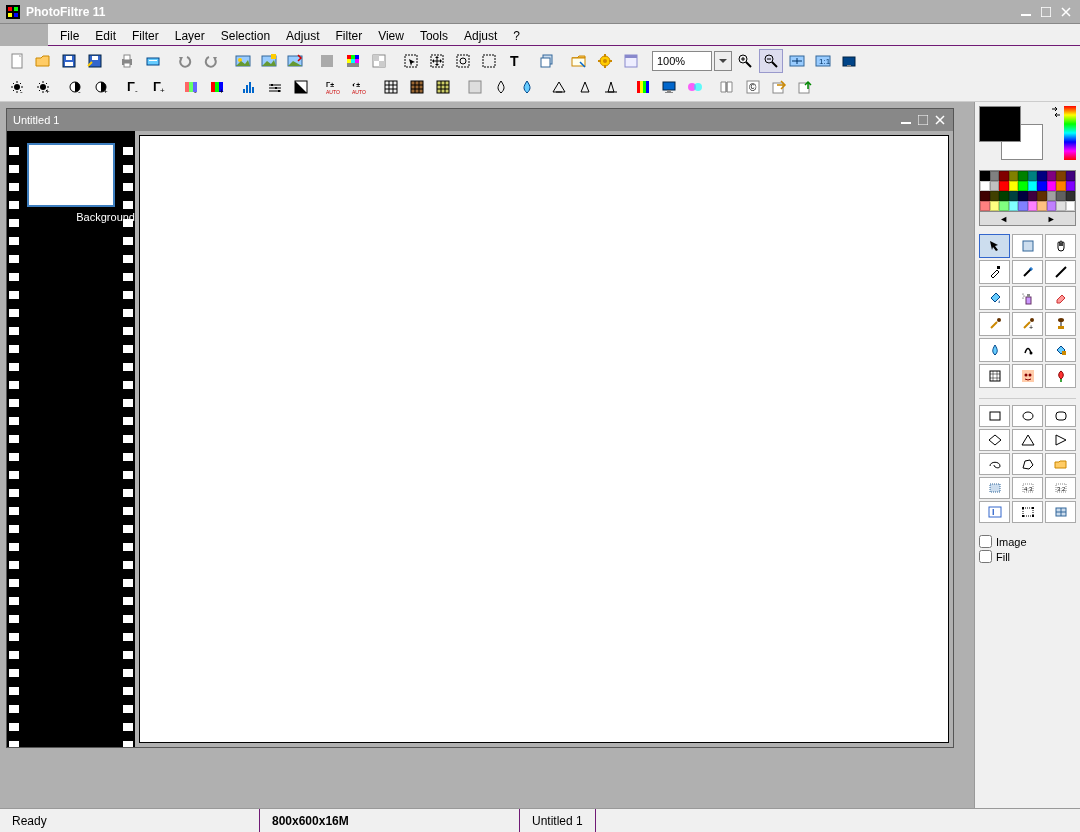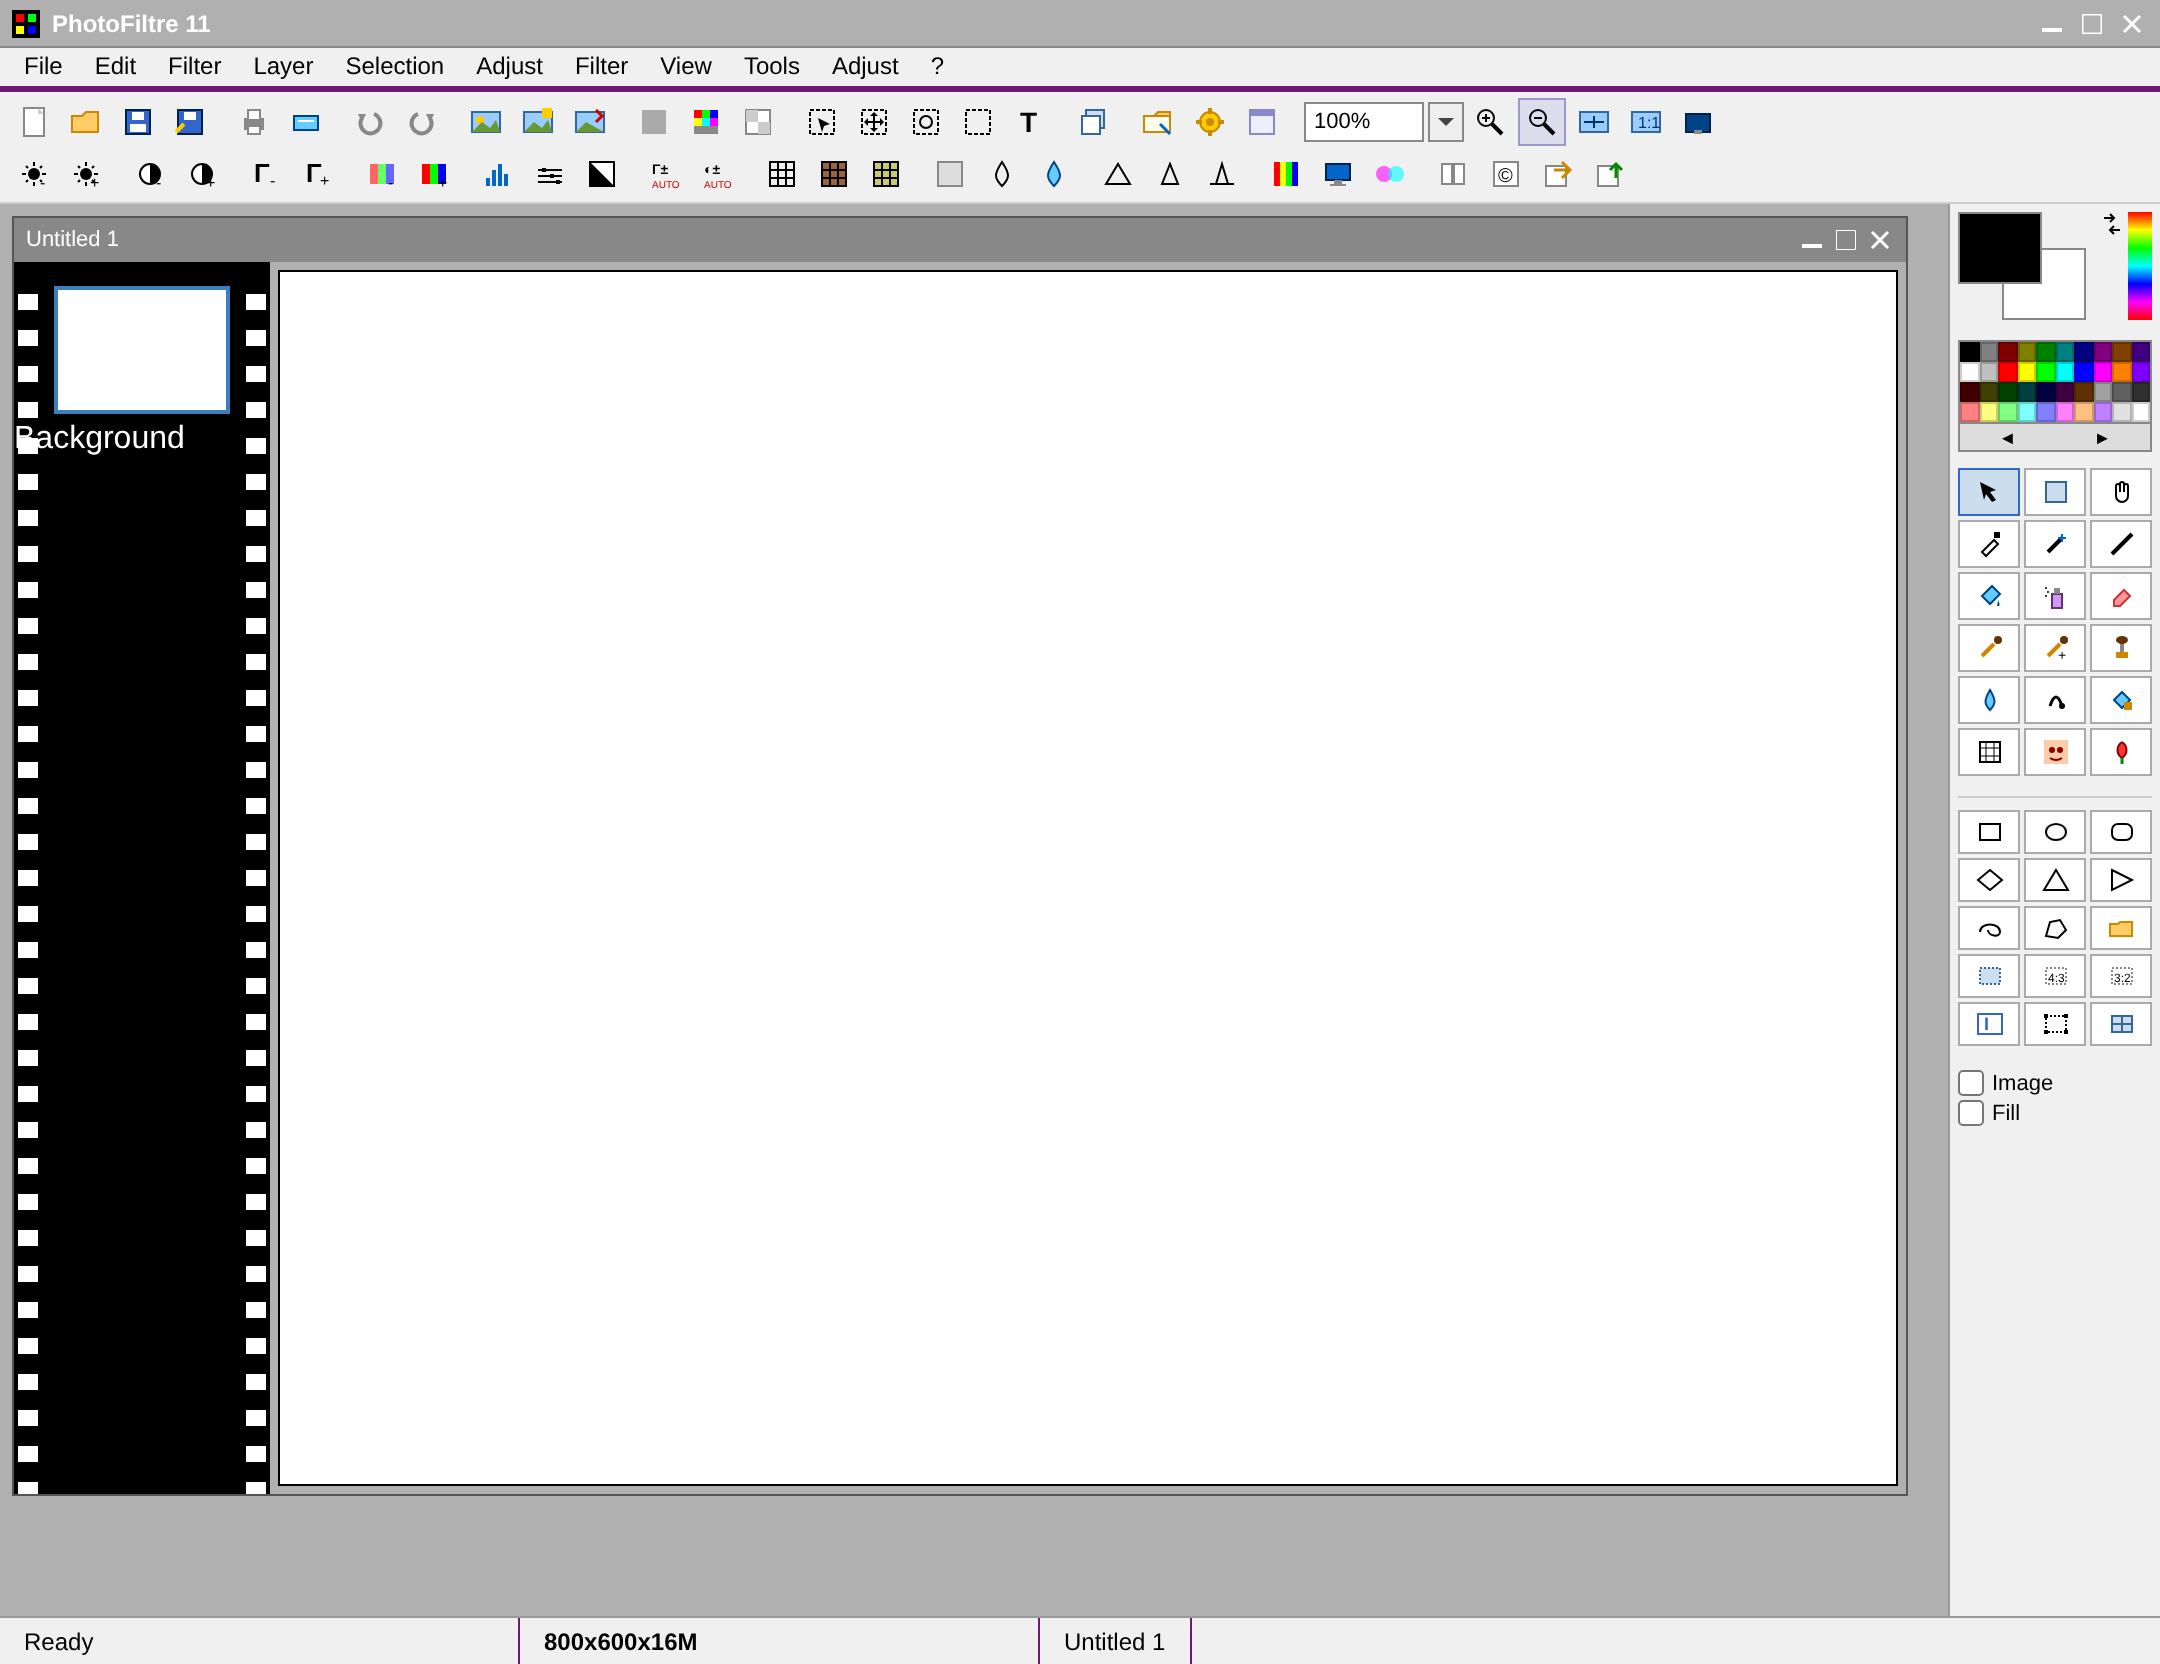--- a/index.html
+++ b/index.html
@@ -3,42 +3,42 @@
 <meta charset="utf-8">
 <style>
 * { box-sizing: border-box; margin: 0; padding: 0; font-family: "Segoe UI", Tahoma, sans-serif; }
 body { background: #b0b0b0; width: 1080px; height: 832px; overflow: hidden; font-size: 12px; }
 
 .titlebar { height: 24px; background: #b0b0b0; display: flex; align-items: center; padding: 0 6px; color: #fff; border-bottom:1px solid #888;}
 .titlebar .logo { width: 14px; height: 14px; margin-right: 6px; }
 .titlebar .title { flex: 1; font-weight: bold; font-size: 12px; }
 .titlebar .wbtn { width: 16px; height: 16px; margin-left: 4px; color:#fff; display:flex; align-items:center; justify-content:center; cursor:pointer;}
 
-.menubar { height: 22px; background: #f0f0f0; display: flex; align-items: flex-start; padding: 0 4px; border-bottom:3px solid #701a75;}
+.menubar { height: 22px; background: #f0f0f0; display: flex; align-items: flex-end; padding: 0 4px; border-bottom:1px solid #701a75;margin-left:48px;}
 .menubar .mitem { padding: 2px 8px; color:#000; cursor:pointer; font-size:12px;}
 
 .toolbar { background: #f0f0f0; padding: 2px 4px; display:flex; flex-wrap:wrap; align-items:center; border-bottom:1px solid #ccc;}
 .tbtn { width: 24px; height: 24px; margin:1px; display:flex; align-items:center; justify-content:center; cursor:pointer; border:1px solid transparent;}
 .tsep{ width:6px; }
 .zoom-box{ width:60px; height:20px; background:#fff; border:1px solid #888; display:flex; align-items:center; padding:0 4px; font-size:11px; margin:0 2px;}
 .zoom-drop{width:18px;height:20px; border:1px solid #888; background:#eee; display:flex;align-items:center;justify-content:center;cursor:pointer;}
 
 .main-area{ display:flex; height: calc(832px - 24px - 22px - 56px - 24px); }
 .workspace{ flex:1; background:#b0b0b0; padding:6px; position:relative;}
 .docwin{ background:#b0b0b0; border:1px solid #555; width:948px; height:640px; display:flex; flex-direction:column;}
 .doc-title{height:22px; background:#888; color:#fff; display:flex; align-items:center; padding:0 6px; font-size:11px;}
 .doc-title .t{flex:1;}
 .doc-title .wb{width:14px;height:14px;margin-left:3px;cursor:pointer;display:flex;align-items:center;justify-content:center;}
 .doc-body{flex:1; display:flex; background:#888;}
 .layer-panel{width:128px; background:#000; display:flex; flex-direction:column; align-items:center; padding-top:6px;}
 .film-strip{ position:relative; width:128px; flex:1; background:#000;}
 .film-holes{position:absolute; top:0; bottom:0; width:10px; background:repeating-linear-gradient(to bottom, #000 0 10px, #fff 10px 18px);}
 .film-holes.left{left:2px;} .film-holes.right{right:2px;}
 .layer-thumb{ width:88px; height:64px; background:#fff; border:2px solid #3d7ebf; margin:2px auto 4px;}
-.layer-name{color:#fff; text-align:left; font-size:16px;}
+.layer-name{color:#fff; text-align:right; font-size:11px;}
 .canvas-area{flex:1; background:#b0b0b0; padding:4px; display:flex;}
 .canvas{ background:#fff; border:1px solid #000; flex:1;}
 
 .sidepanel{ width:106px; background:#f0f0f0; padding:4px; display:flex; flex-direction:column; gap:4px; border-left:1px solid #999;}
 .fgbg{ height:60px; position:relative; display:flex;}
 .fgbg .sw{ width:64px;height:54px; position:relative;}
 .fgbg .fg{position:absolute; top:0;left:0; width:42px;height:36px; background:#000; border:1px solid #888;}
 .fgbg .bg{position:absolute; bottom:0;right:0; width:42px;height:36px; background:#fff; border:1px solid #888;}
 .gradient-bar{width:12px; height:54px; margin-left:auto; background:linear-gradient(to bottom,#f00,#ff0,#0f0,#0ff,#00f,#f0f,#f00);}
 .swap-arr{width:12px;height:12px;position:absolute;top:0;right:14px;}

